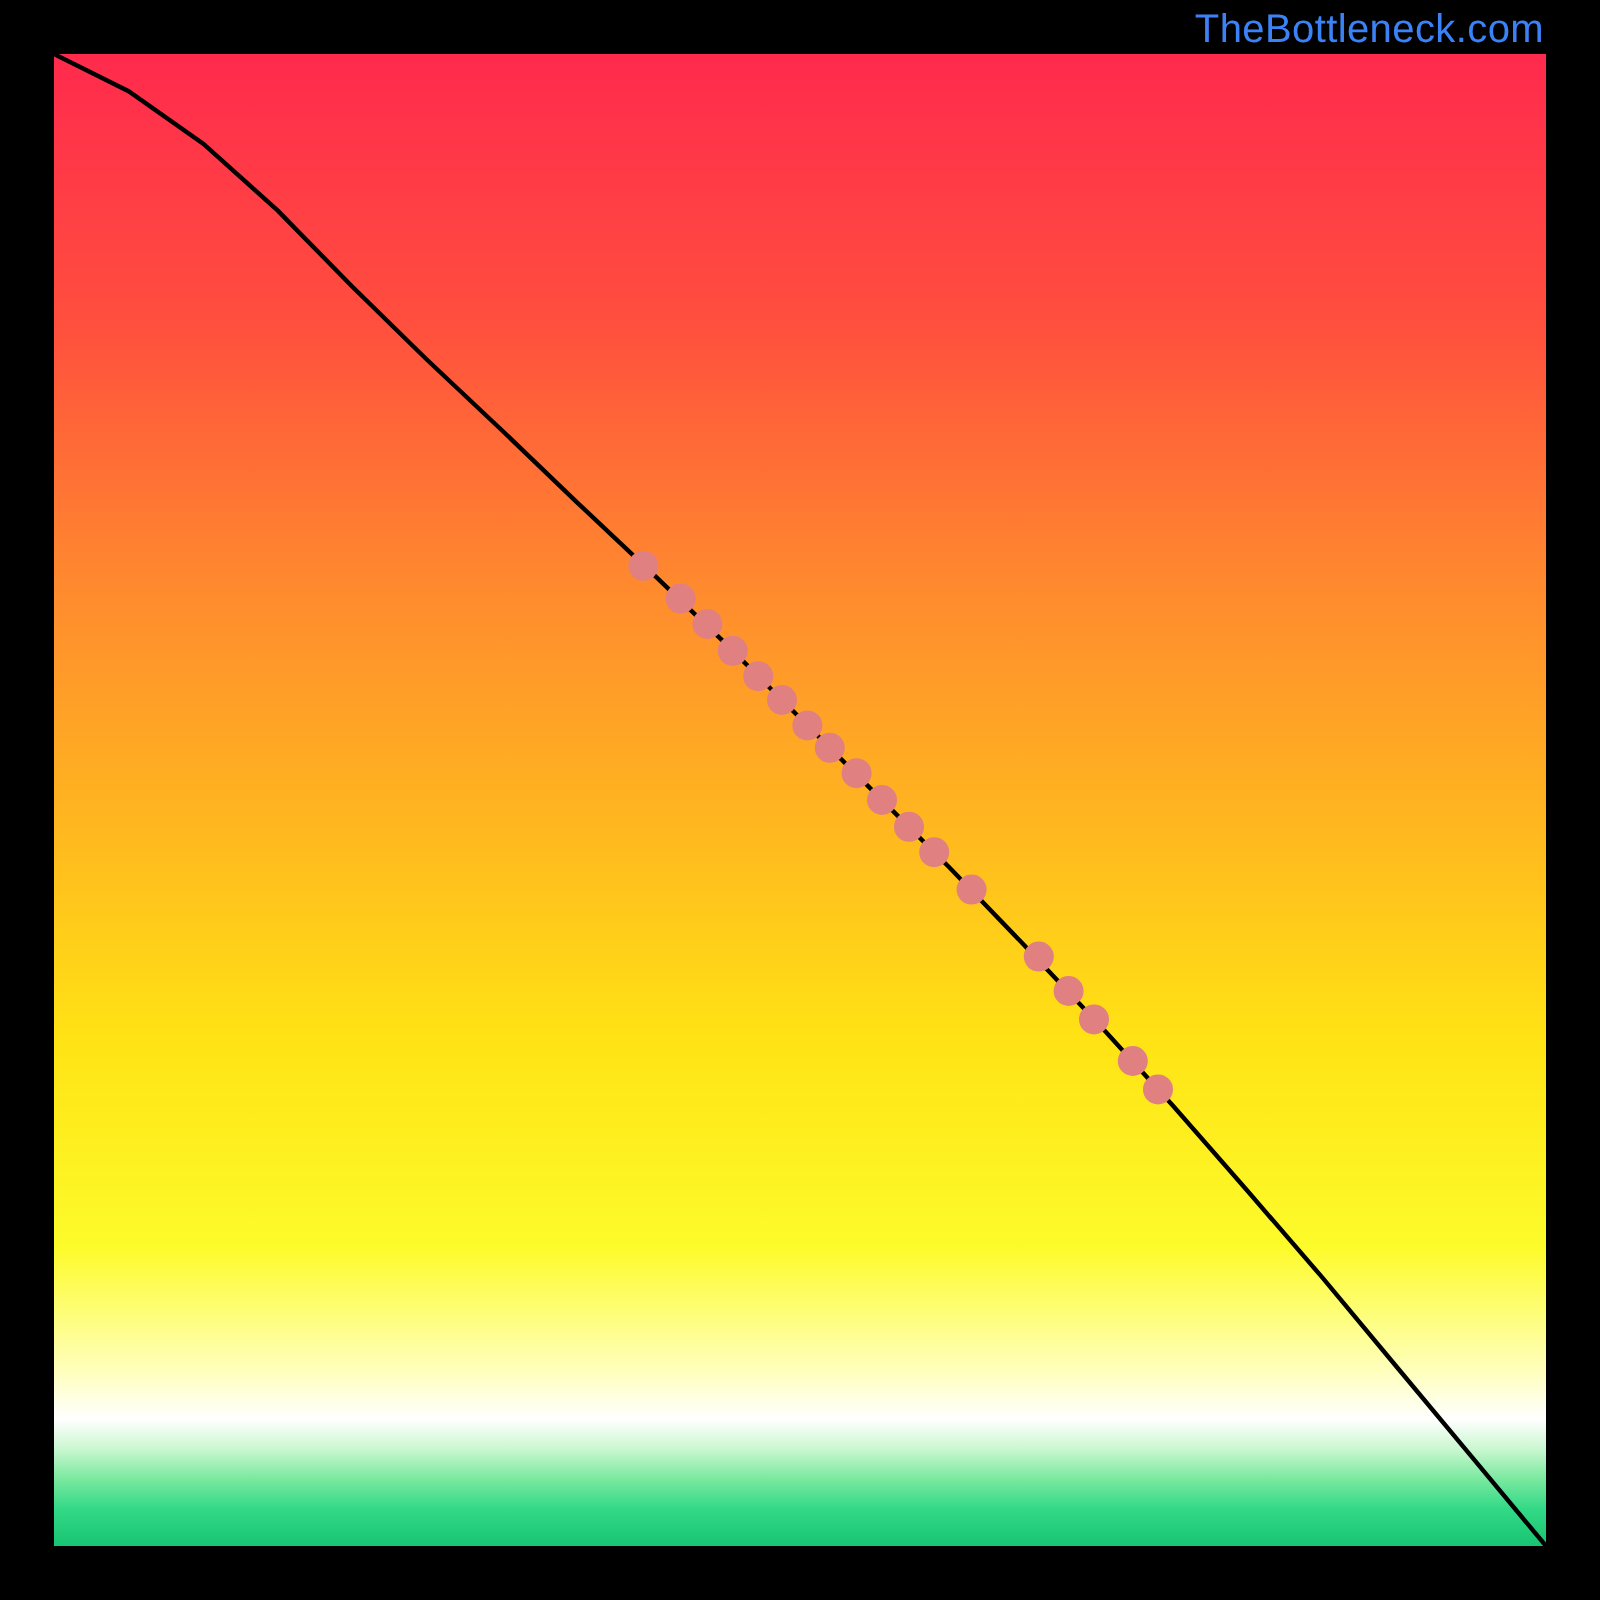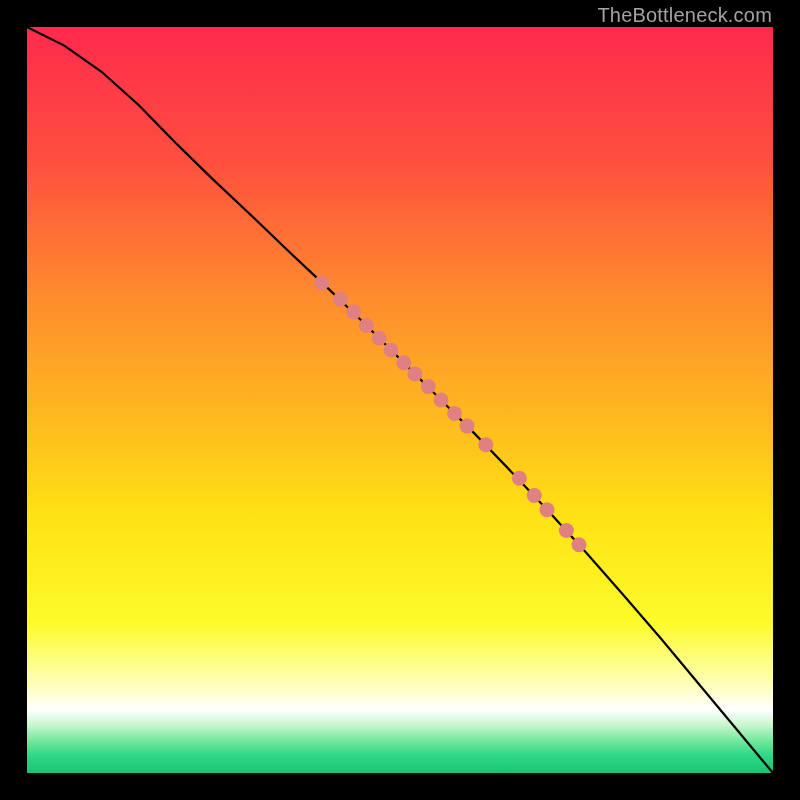--- a/index.html
+++ b/index.html
@@ -23,21 +23,21 @@
     top: 27px;
     width: 746px;
     height: 746px;
     overflow: hidden;
   }
   
   .watermark {
     position: absolute;
     top: 4px;
     right: 28px;
-    color: #a3a3a3;
+    color: #3b82f6;
     font-size: 20px;
     font-weight: 500;
     letter-spacing: 0.2px;
   }
   svg.curve {
     position: absolute;
     left: 0;
     top: 0;
     width: 746px;
     height: 746px;

